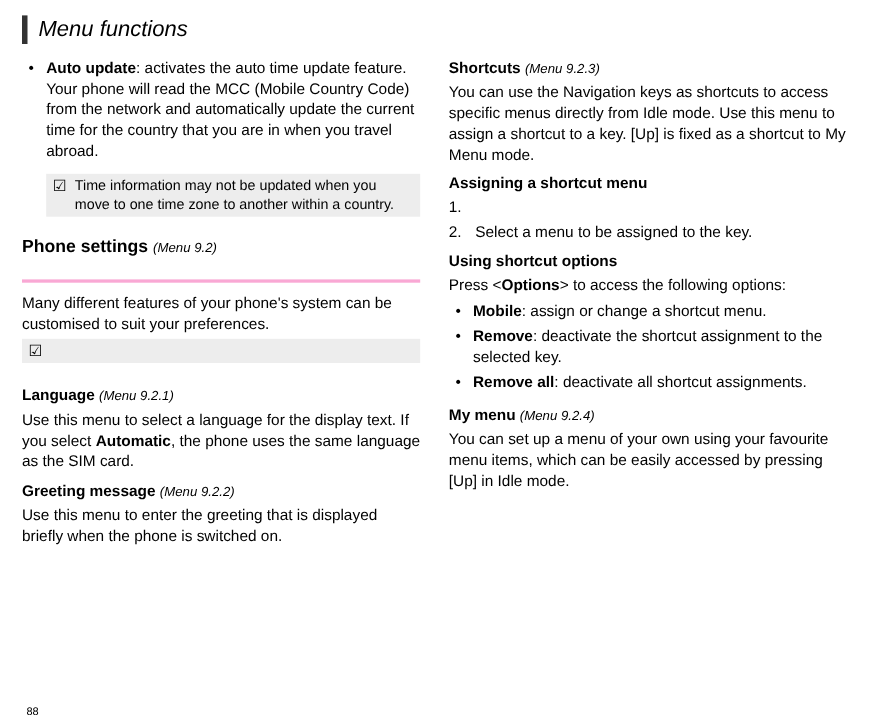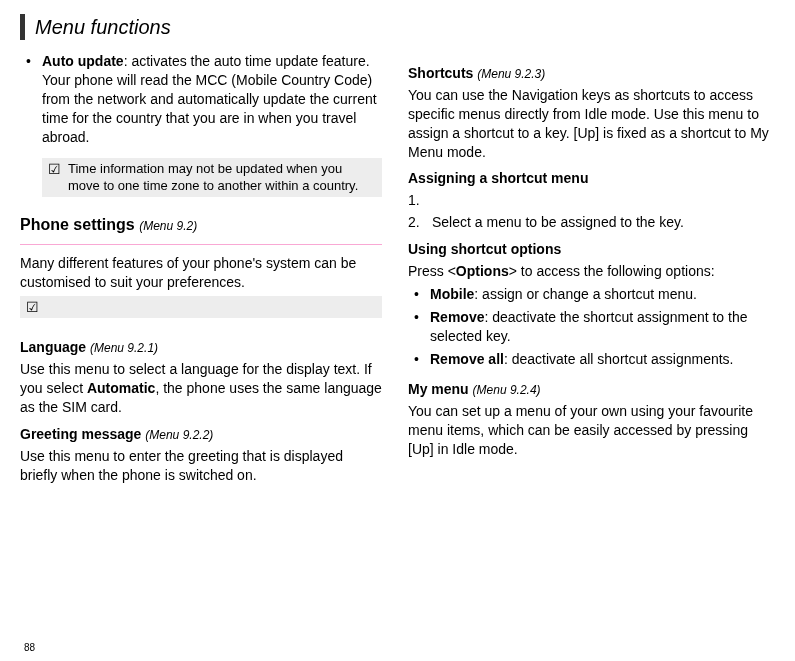--- a/index.html
+++ b/index.html
@@ -70,22 +70,22 @@
       margin-top: 6px;
       margin-bottom: 1px;
       line-height: 1.3;
     }
     .section-heading .menu-ref {
       font-weight: normal;
       font-style: italic;
       font-size: 12px;
     }
     .section-heading.with-rule {
-      border-bottom: 1px solid #f9a8d4;
-      padding-bottom: 8px;
+      border-bottom: 3px solid #f9a8d4;
+      padding-bottom: 18px;
       margin-bottom: 6px;
     }
     .sub-heading {
       font-weight: bold;
       margin-top: 8px;
       line-height: 1.35;
     }
     .sub-heading .menu-ref {
       font-weight: normal;
       font-style: italic;
@@ -156,21 +156,21 @@
     <div class="sub-heading">
       <span>Greeting message</span>
       <span class="menu-ref">(Menu 9.2.2)</span>
     </div>
     <div class="para">Use this menu to enter the greeting that is displayed briefly when the phone is switched on.</div>
 
   </div>
 
   <div class="col">
 
-    <div class="sub-heading" style="margin-top:12px">
+    <div class="sub-heading" style="margin-top:0">
       <span>Shortcuts</span>
       <span class="menu-ref">(Menu 9.2.3)</span>
     </div>
     <div class="para">You can use the Navigation keys as shortcuts to access specific menus directly from Idle mode. Use this menu to assign a shortcut to a key. [Up] is fixed as a shortcut to My Menu mode.</div>
 
     <div class="sub-heading">Assigning a shortcut menu</div>
     <div class="ol-item">
       <div class="ol-num">1.</div>
     </div>
     <div class="ol-item">

